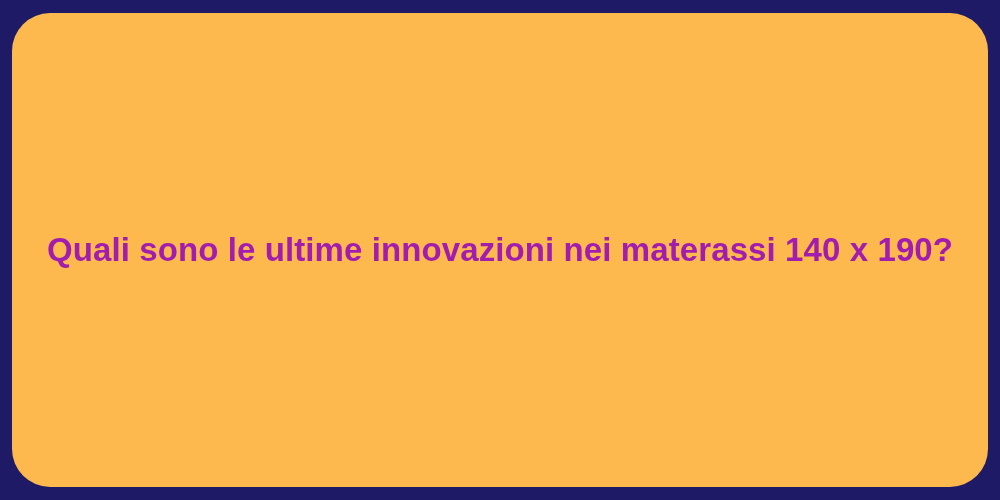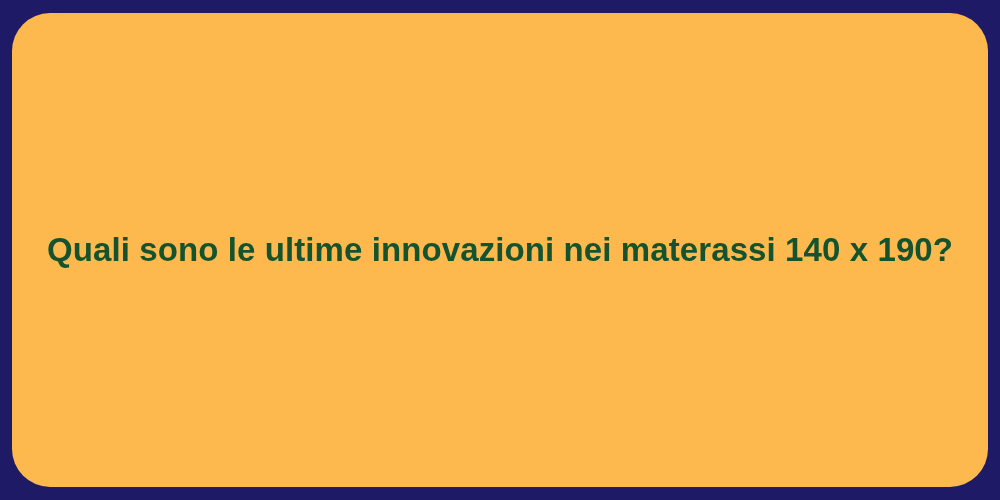--- a/index.html
+++ b/index.html
@@ -37,21 +37,21 @@
     padding: 0 40px;
   }
 
   #headline {
     margin: 16px;
     font-family: "Liberation Sans", sans-serif;
     font-size: 33px;
     font-weight: 700;
     letter-spacing: 0.1px;
     line-height: 1.25;
-    color: #14532d;
+    color: #a21caf;
     text-align: center;
     white-space: nowrap;
   }
 </style>
 </head>
 <body>
 
 <div id="canvas">
   <div id="card">
     <h1 id="headline">Quali sono le ultime innovazioni nei materassi 140 x 190?</h1>

